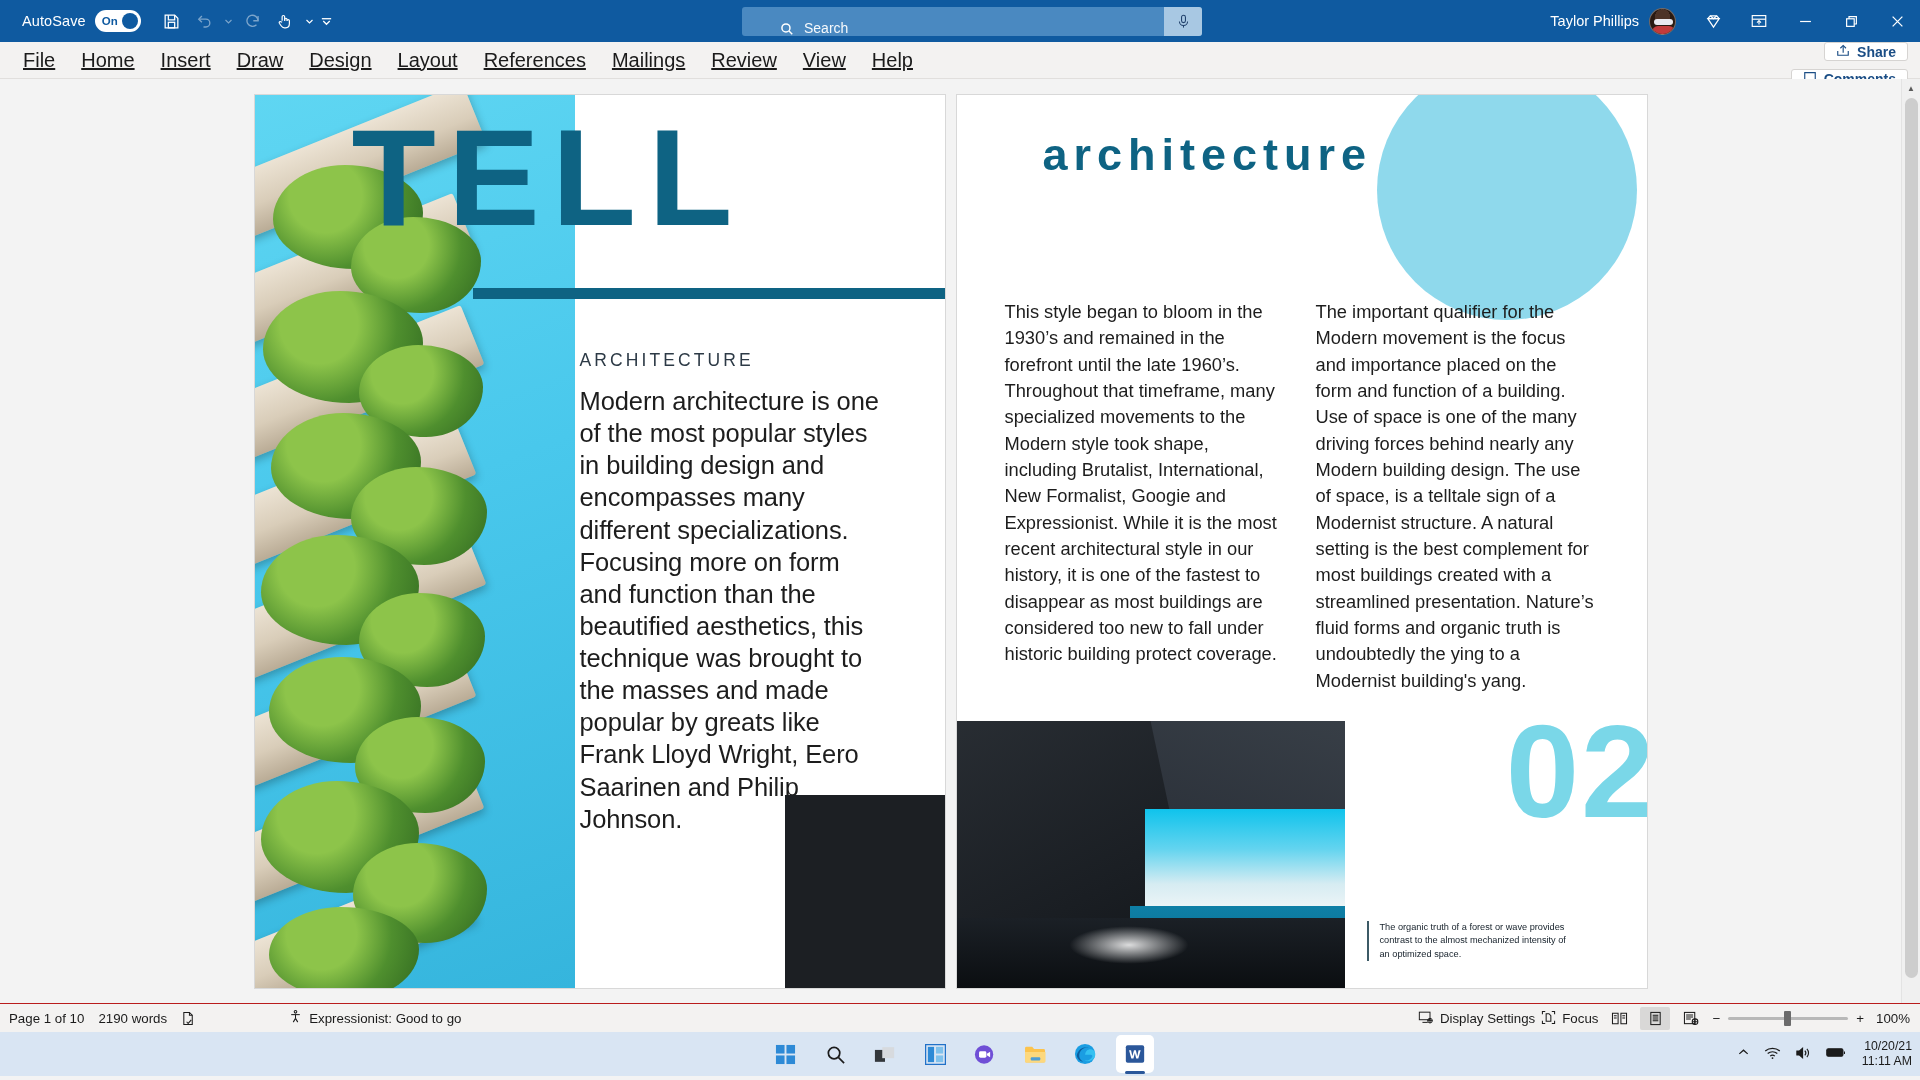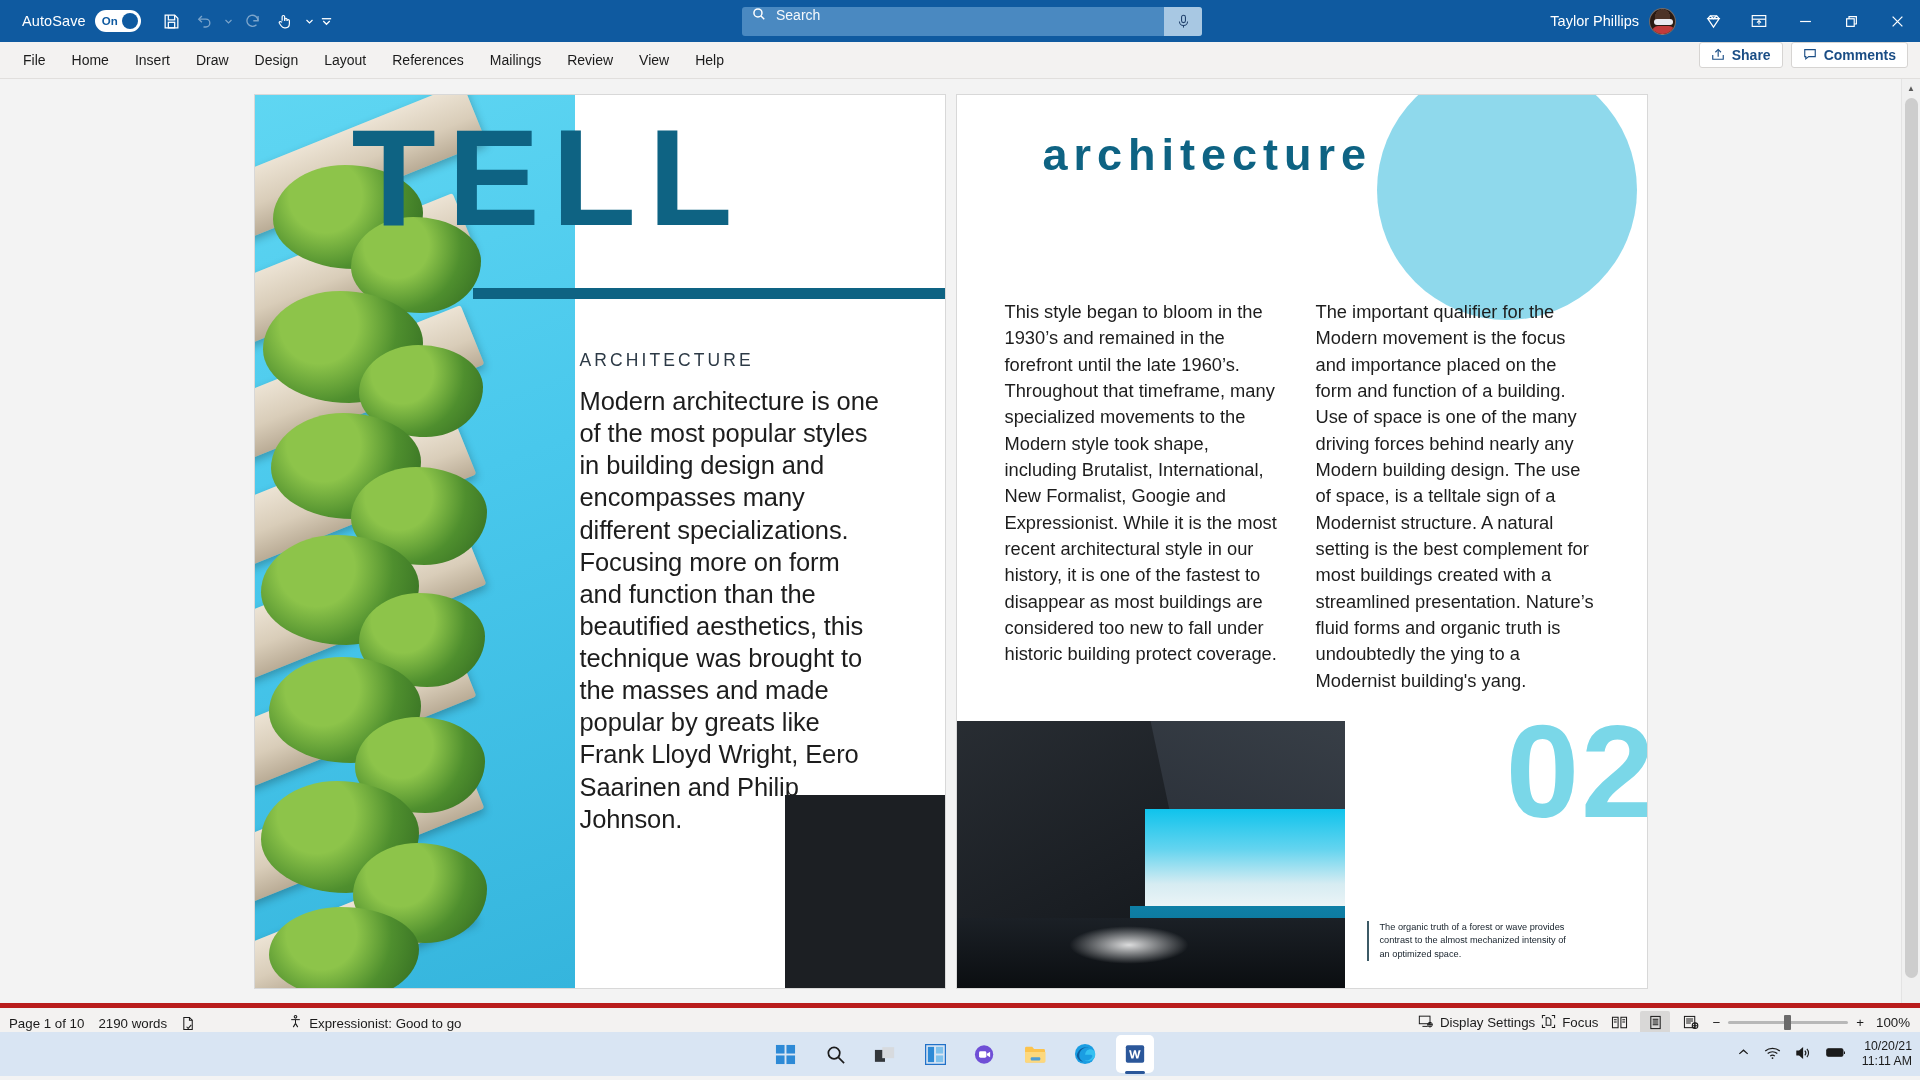--- a/index.html
+++ b/index.html
@@ -62,22 +62,23 @@
   }
   .doc-title span.t { font-size: 14.8px; }
   .doc-title .caret { font-size: 11px; opacity: .95; }
 
   .searchbox {
     position: absolute;
     left: 742px; top: 7px;
     width: 460px; height: 29px;
     background: #4a89c1;
     border-radius: 3px;
-    display: flex; align-items: flex-start;
+    display: flex; align-items: flex-end;
     z-index: 3;
+    padding-left: 28px;
   }
   .searchbox .s-icon { margin-left: 10px; display:flex; }
   .searchbox .s-text {
     margin-left: 10px;
     font-size: 14px; color: #ffffff; opacity: .95;
   }
   .searchbox .mic {
     margin-left: auto; width: 38px; height: 29px;
     background: #a8c8e3; border-radius: 0 3px 3px 0;
     display: flex; align-items: center; justify-content: center;
@@ -119,27 +120,28 @@
     height: 37px;
     background: #f3f2f1;
     display: flex; align-items: center;
     border-bottom: 1px solid #e1dfdd;
     position: relative;
   }
   .tabs { display: flex; align-items: center; margin-left: 10px; }
   .tab {
     padding: 0 13px; height: 30px;
     display: flex; align-items: center;
-    font-size: 14px; color: #1b1b1b;
+    font-size: 20px; color: #1b1b1b;
     border-radius: 3px;
+    text-decoration: underline;
   }
   .tab.file { color: #1b1b1b; }
   .ribbon-right {
     position: absolute; right: 12px; top: 0; height: 37px;
-    display: flex; align-items: flex-start; gap: 8px;
+    display: flex; align-items: flex-end; gap: 8px; flex-direction: column;
   }
   .rbtn {
     display: flex; align-items: center; gap: 7px;
     height: 26px; padding: 0 11px;
     background: #ffffff; border: 1px solid #d6d4d2;
     border-radius: 3px;
     font-size: 14px; color: #1a4d85; font-weight: 600;
   }
 
   
@@ -317,22 +319,22 @@
   }
   .vscroll .thumb {
     position: absolute; top: 19px; left: 3px;
     width: 13px; height: 880px;
     background: #cdcdcd; border-radius: 7px;
   }
 
   
   .statusbar {
     height: 29px; background: #f3f2f1;
-    border-top: 5px solid #b91c1c;
-    display: flex; align-items: flex-end;
+    border-top: 1px solid #b91c1c;
+    display: flex; align-items: center;
     font-size: 13.3px; color: #1b1b1b;
     position: relative;
   }
   .sb-left { display: flex; align-items: center; gap: 14px; margin-left: 9px; }
   .sb-item { display: flex; align-items: center; gap: 6px; }
   .sb-right {
     position: absolute; right: 10px; top: 0; height: 29px;
     display: flex; align-items: center; gap: 6px;
   }
   .viewbtn {

